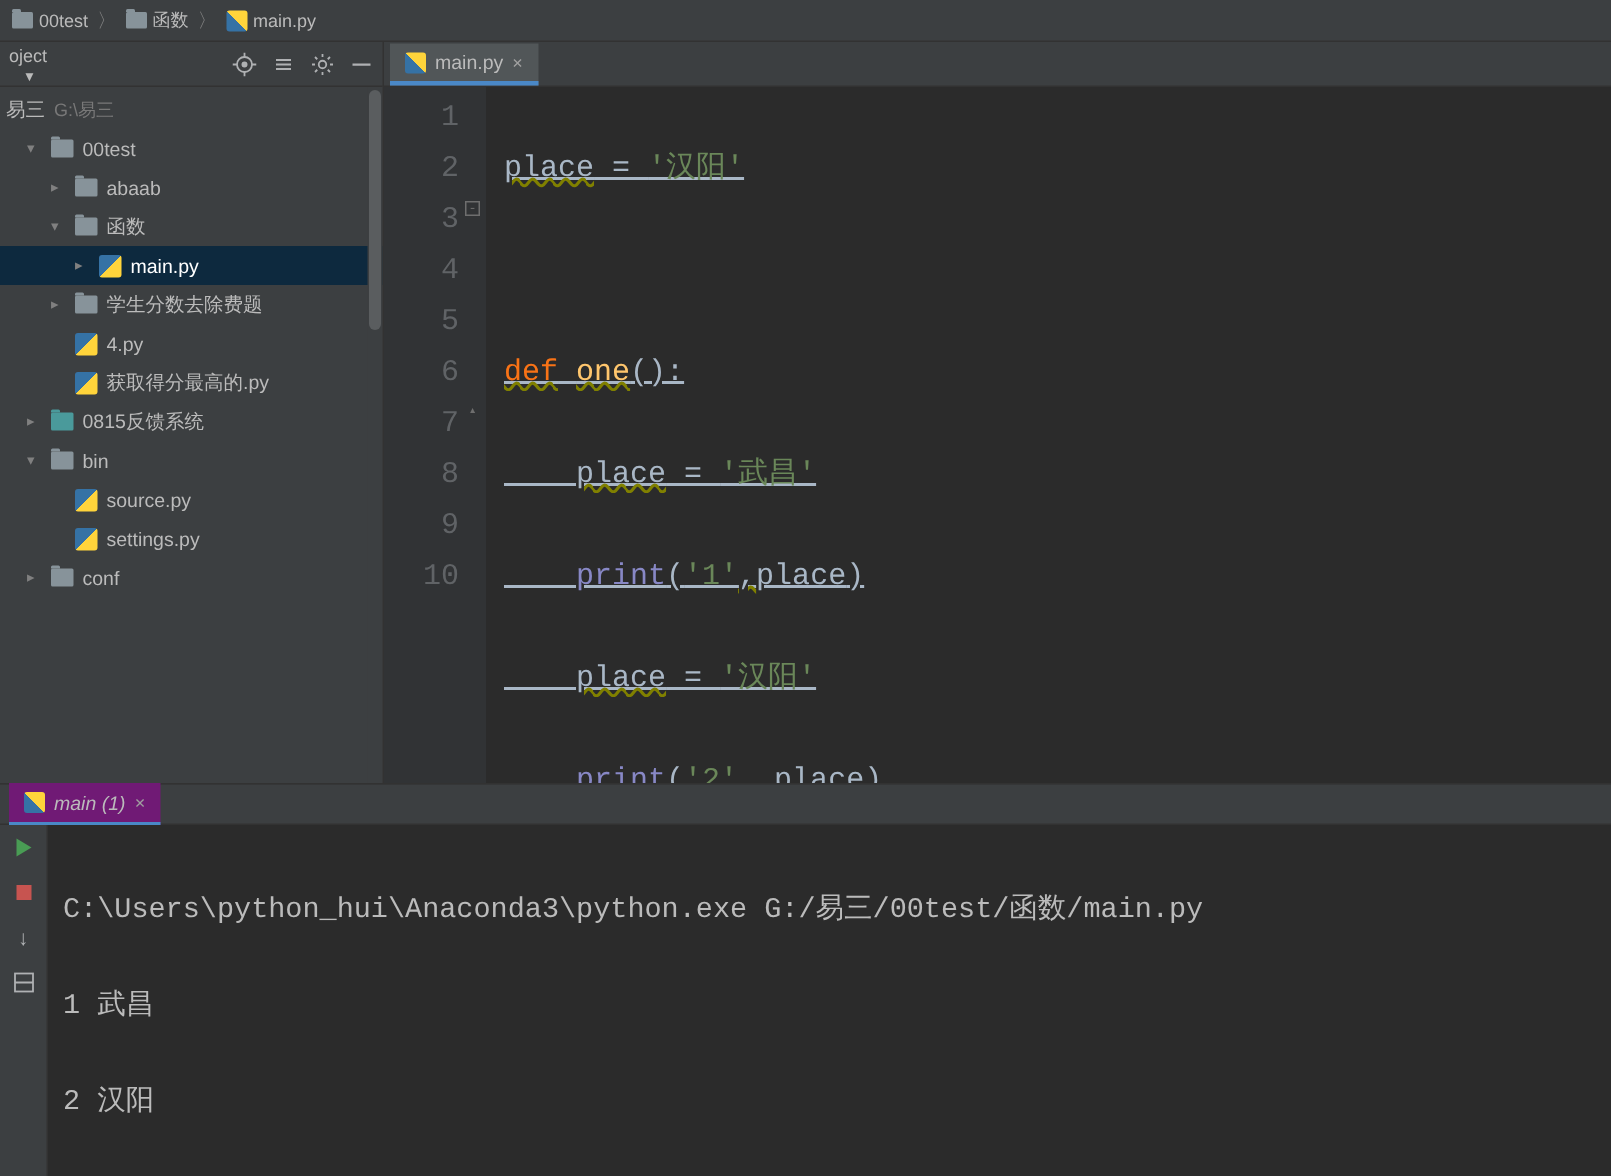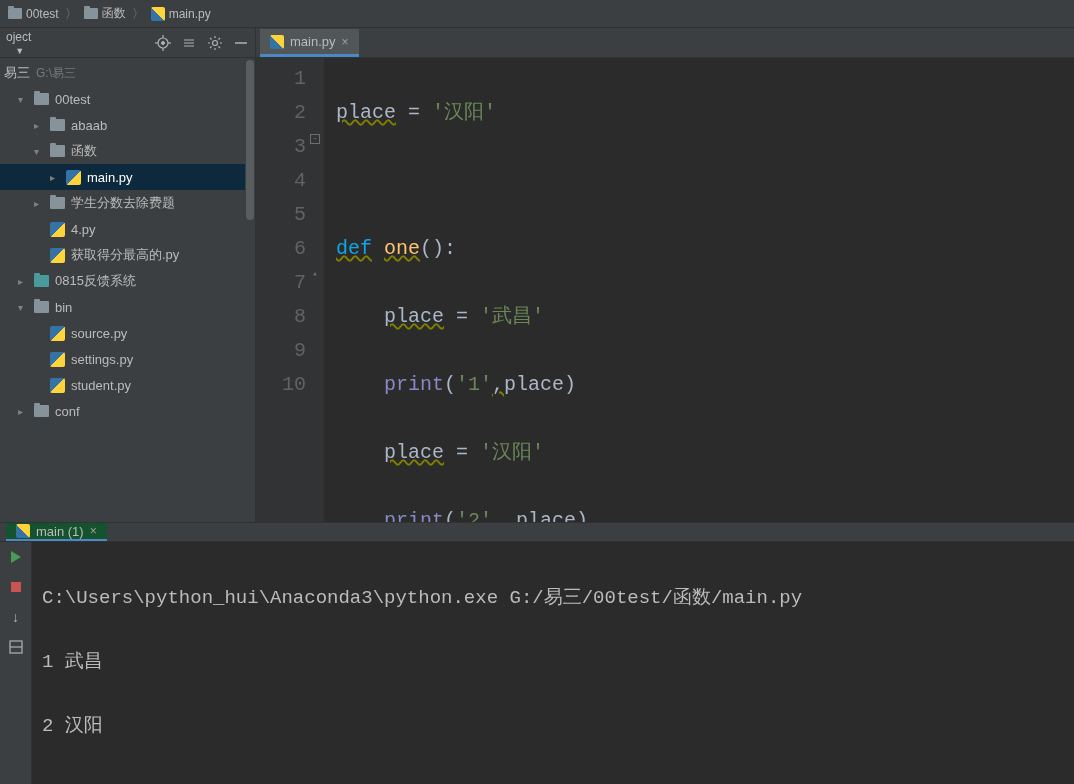--- a/index.html
+++ b/index.html
@@ -193,23 +193,24 @@
   font-size: 9px;
   line-height: 8px;
   text-align: center;
 }
 .code {
   flex: 1;
   padding-top: 4px;
   padding-left: 12px;
   white-space: pre;
   color: #a9b7c6;
+  text-decoration: underline;
 }
 .code-line { height: 34px; }
-.kw { color: #0ea5e9; }
+.kw { color: #f97316; }
 .str { color: #6a8759; }
 .fn { color: #ffc66d; }
 .builtin { color: #8888c6; }
 .var { color: #a9b7c6; }
 .var-u { text-decoration: underline; text-decoration-color: #444; }
 .wavy { text-decoration: underline wavy #808000; }
 .op { color: #a9b7c6; }
 
 .run-panel {
   height: 262px;
@@ -223,27 +224,28 @@
   background: #3c3f41;
   display: flex;
   align-items: center;
   padding-left: 6px;
   border-bottom: 1px solid #323232;
 }
 .run-tab {
   display: flex;
   align-items: center;
   gap: 6px;
-  height: 18px;
+  height: 28px;
   padding: 0 10px;
   font-size: 13px;
   color: #bbbbbb;
-  background: #14532d;
+  background: #701a75;
   border-bottom: 2px solid #4a88c7;
   cursor: pointer;
+  font-style: italic;
 }
 .run-body {
   flex: 1;
   display: flex;
 }
 .run-gutter {
   width: 32px;
   background: #3c3f41;
   border-right: 1px solid #323232;
   display: flex;
@@ -384,25 +386,20 @@
           <div class="tree-item indent-2">
             <span class="tree-arrow none"></span>
             <span class="py-icon"></span>
             <span class="tree-label">source.py</span>
           </div>
           <div class="tree-item indent-2">
             <span class="tree-arrow none"></span>
             <span class="py-icon"></span>
             <span class="tree-label">settings.py</span>
           </div>
-          <div class="tree-item indent-2">
-            <span class="tree-arrow none"></span>
-            <span class="py-icon"></span>
-            <span class="tree-label">student.py</span>
-          </div>
           <div class="tree-item indent-1">
             <span class="tree-arrow closed"></span>
             <span class="folder-icon"></span>
             <span class="tree-label">conf</span>
           </div>
         </div>
       <div class="tree-scrollbar">
         <div class="tree-scroll-thumb"></div>
       </div>
     </div>

